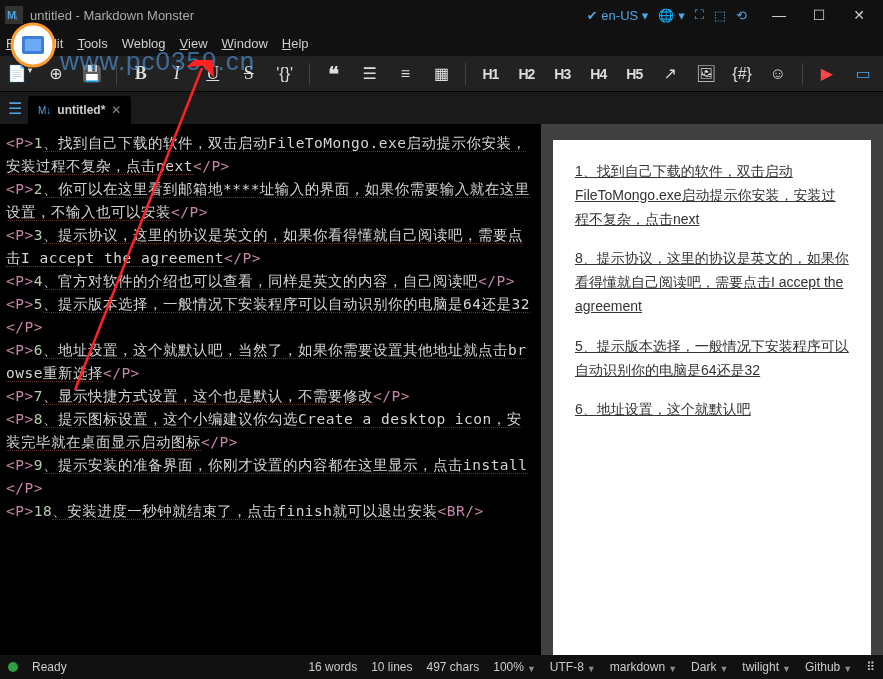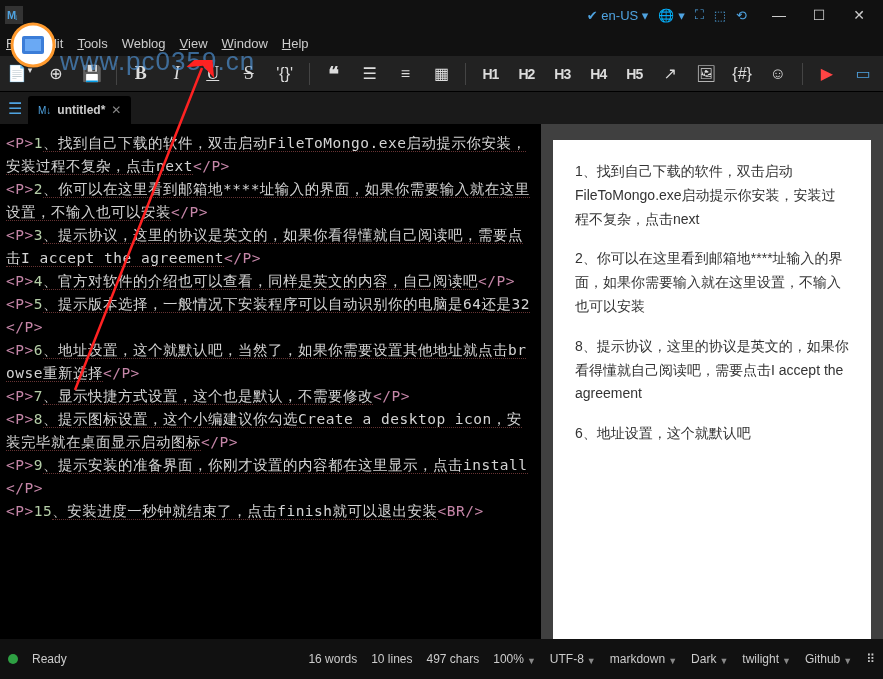--- a/index.html
+++ b/index.html
@@ -26,42 +26,43 @@
 .tab { background:#000; height:28px; display:flex; align-items:center; padding:0 10px; gap:6px; border-radius:3px 3px 0 0; font-size:12px; }
 .tab .dot { color:#4fa3e0; font-size:10px; }
 .tab .close { color:#888; font-size:12px; cursor:pointer; }
 .mainsplit { display:flex; height:calc(679px - 30px - 26px - 36px - 32px - 24px); }
 .editor { flex:0 0 541px; background:#000; overflow:hidden; font-family:Consolas,monospace; font-size:14.5px; line-height:23px; padding:8px 6px; color:#ccc; letter-spacing:0.5px; }
 .editor .ln { white-space:normal; word-break:break-all; }
 .tag { color:#c586a8; }
 .num { color:#b5cea8; }
 .txt { color:#d4d4d4; border-bottom:1px dotted #663333; }
 .preview { flex:1; background:#404040; padding:16px 12px 0 12px; overflow:hidden; }
-.pcard { background:#fff; color:#333; padding:20px 22px; font-size:14px; line-height:1.7; height:100%; overflow:hidden; }
+.pcard { background:#fff; color:#333; padding:20px 22px; font-size:14px; line-height:1.7; height:100%; overflow:hidden;text-decoration:underline; }
 .pcard p { margin-bottom:16px; }
-.statusbar { position:absolute; bottom:0; left:0; right:0; height:40px; background:#111; display:flex; align-items:center; font-size:12px; color:#ccc; padding:0 8px; gap:14px; }
+.statusbar { position:absolute; bottom:0; left:0; right:0; height:24px; background:#111; display:flex; align-items:center; font-size:12px; color:#ccc; padding:0 8px; gap:14px; }
 .statusbar .dot { width:10px; height:10px; border-radius:50%; background:#2ea043; }
 .statusbar .fill { flex:1; }
 .statusbar .seg { display:flex; align-items:flex-end; gap:3px; cursor:pointer; }
 .statusbar .car { font-size:9px; color:#888; }
 .arrow-overlay { position:absolute; pointer-events:none; z-index:100; }
 .watermark { position:absolute; top:34px; left:60px; font-size:26px; font-weight:normal; color:rgba(80,150,220,0.65); letter-spacing:1px; pointer-events:none; z-index:50;margin-top:12px; }
 .logo-overlay { position:absolute; top:22px; left:10px; width:46px; height:46px; z-index:49; pointer-events:none; }
 </style>
 </head>
 <body>
 
 <div class="titlebar">
   <div class="logo">
     <svg width="18" height="18" viewBox="0 0 18 18">
         <rect width="18" height="18" fill="#333"></rect>
         <text x="2" y="13" fill="#4fa3e0" font-size="11" font-weight="bold">M</text>
         <text x="9" y="14" fill="#4fa3e0" font-size="8">↓</text>
       </svg>
   </div>
+  <div class="title">untitled  - Markdown Monster</div>
   <div class="spacer"></div>
   <div class="tctl">
     <span>✔ <span>en-US</span> ▾</span>
     <span>🌐 ▾</span>
     <span>⛶</span>
     <span>⬚</span>
     <span>⟲</span>
   </div>
   <div class="winbtn">
     <div>—</div>
@@ -123,27 +124,27 @@
   <div class="editor" id="editor">
       <div class="ln"><span class="tag">&lt;P&gt;</span><span class="num">1</span><span class="txt">、找到自己下载的软件，双击启动FileToMongo.exe启动提示你安装，安装过程不复杂，点击next</span><span class="tag">&lt;/P&gt;</span></div>
       <div class="ln"><span class="tag">&lt;P&gt;</span><span class="num">2</span><span class="txt">、你可以在这里看到邮箱地****址输入的界面，如果你需要输入就在这里设置，不输入也可以安装</span><span class="tag">&lt;/P&gt;</span></div>
       <div class="ln"><span class="tag">&lt;P&gt;</span><span class="num">3</span><span class="txt">、提示协议，这里的协议是英文的，如果你看得懂就自己阅读吧，需要点击I accept the agreement</span><span class="tag">&lt;/P&gt;</span></div>
       <div class="ln"><span class="tag">&lt;P&gt;</span><span class="num">4</span><span class="txt">、官方对软件的介绍也可以查看，同样是英文的内容，自己阅读吧</span><span class="tag">&lt;/P&gt;</span></div>
       <div class="ln"><span class="tag">&lt;P&gt;</span><span class="num">5</span><span class="txt">、提示版本选择，一般情况下安装程序可以自动识别你的电脑是64还是32</span><span class="tag">&lt;/P&gt;</span></div>
       <div class="ln"><span class="tag">&lt;P&gt;</span><span class="num">6</span><span class="txt">、地址设置，这个就默认吧，当然了，如果你需要设置其他地址就点击browse重新选择</span><span class="tag">&lt;/P&gt;</span></div>
       <div class="ln"><span class="tag">&lt;P&gt;</span><span class="num">7</span><span class="txt">、显示快捷方式设置，这个也是默认，不需要修改</span><span class="tag">&lt;/P&gt;</span></div>
       <div class="ln"><span class="tag">&lt;P&gt;</span><span class="num">8</span><span class="txt">、提示图标设置，这个小编建议你勾选Create a desktop icon，安装完毕就在桌面显示启动图标</span><span class="tag">&lt;/P&gt;</span></div>
       <div class="ln"><span class="tag">&lt;P&gt;</span><span class="num">9</span><span class="txt">、提示安装的准备界面，你刚才设置的内容都在这里显示，点击install</span><span class="tag">&lt;/P&gt;</span></div>
-      <div class="ln"><span class="tag">&lt;P&gt;</span><span class="num">15</span><span class="txt">、安装进度一秒钟就结束了，点击finish就可以退出安装</span><span class="tag">&lt;BR/&gt;</span></div>
+      <div class="ln"><span class="tag">&lt;P&gt;</span><span class="num">18</span><span class="txt">、安装进度一秒钟就结束了，点击finish就可以退出安装</span><span class="tag">&lt;BR/&gt;</span></div>
     </div>
   <div class="preview">
     <div class="pcard" id="preview">
         <p>1、找到自己下载的软件，双击启动FileToMongo.exe启动提示你安装，安装过程不复杂，点击next</p>
-        <p>2、你可以在这里看到邮箱地****址输入的界面，如果你需要输入就在这里设置，不输入也可以安装</p>
         <p>8、提示协议，这里的协议是英文的，如果你看得懂就自己阅读吧，需要点击I accept the agreement</p>
+        <p>5、提示版本选择，一般情况下安装程序可以自动识别你的电脑是64还是32</p>
         <p>6、地址设置，这个就默认吧</p>
       </div>
   </div>
 </div>
 
 <div class="statusbar">
   <div class="dot"></div>
   <div>Ready</div>
   <div class="fill"></div>
   <div>16 words</div>

